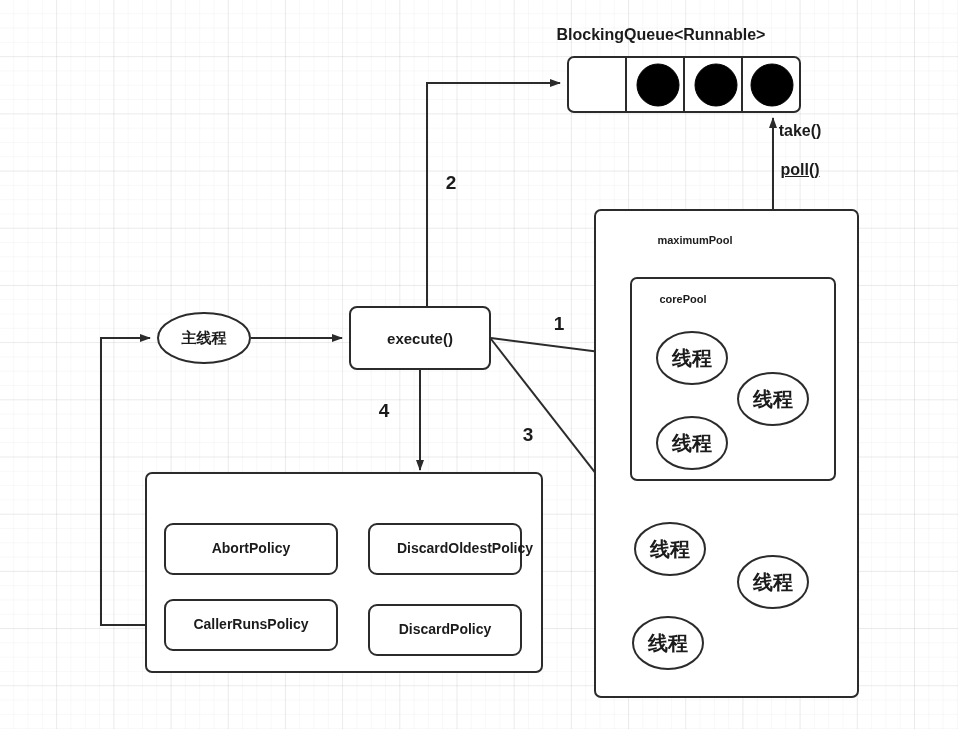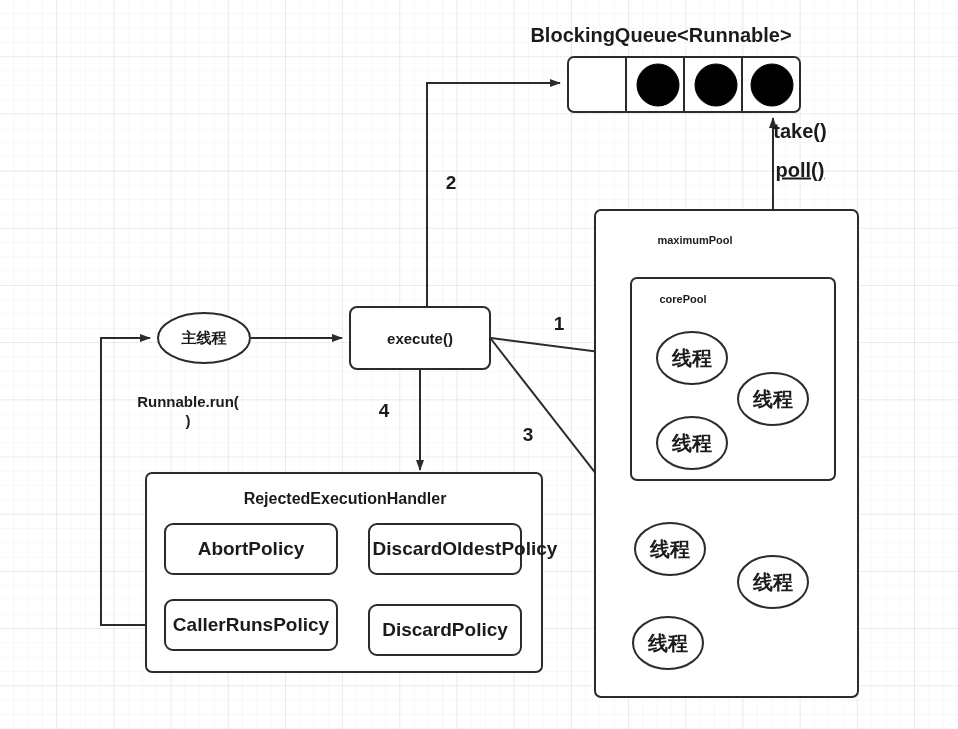--- a/index.html
+++ b/index.html
@@ -67,27 +67,27 @@
     color: #1b1b1b;
     font-weight: bold;
     white-space: pre;
     text-align: center;
     line-height: 1.25;
     font-family: "Liberation Sans", "DejaVu Sans", sans-serif;
   }
   .lbl-center {
     transform: translate(-50%, -50%);
   }
-  .t-title { font-size: 20px; }
+  .t-title { font-size: 16px; }
   .t-node  { font-size: 15px; }
   .t-pool  { font-size: 11px; }
   .t-thread{ font-size: 20px; font-weight: bold; }
   .t-num   { font-size: 19px; }
   .t-small { font-size: 15px; }
-  .t-policy{ font-size: 19px; }
+  .t-policy{ font-size: 14px; }
   .t-handler { font-size: 16px; }
 </style>
 </head>
 <body>
 
 <div id="canvas">
 
   <svg class="layer" viewBox="0 0 958 729">
     <defs>
       <marker id="arrowhead" markerWidth="11" markerHeight="8" refX="10" refY="4" orient="auto" markerUnits="userSpaceOnUse">
@@ -137,38 +137,35 @@
     <rect class="shape-box" x="165" y="524" width="172" height="50" rx="8" ry="8"></rect>
     <rect class="shape-box" x="369" y="524" width="152" height="50" rx="8" ry="8"></rect>
     <rect class="shape-box" x="165" y="600" width="172" height="50" rx="8" ry="8"></rect>
     <rect class="shape-box" x="369" y="605" width="152" height="50" rx="8" ry="8"></rect>
   </svg>
 
   <div class="lbl lbl-center t-title" style="left:661px; top:35px;">BlockingQueue&lt;Runnable&gt;</div>
 
   <div class="lbl lbl-center t-node" style="left:204px; top:338px;">主线程</div>
 
-  <div class="lbl lbl-center t-small" style="left:188px; top:412px;">Runnable.run(
-)</div>
 
   <div class="lbl lbl-center t-node" style="left:420px; top:339px;">execute()</div>
 
   <div class="lbl lbl-center t-pool" style="left:695px; top:241px;">maximumPool</div>
 
   <div class="lbl lbl-center t-pool" style="left:683px; top:300px;">corePool</div>
 
   <div class="lbl lbl-center t-thread" style="left:692px; top:358px;">线程</div>
   <div class="lbl lbl-center t-thread" style="left:692px; top:443px;">线程</div>
   <div class="lbl lbl-center t-thread" style="left:773px; top:399px;">线程</div>
 
   <div class="lbl lbl-center t-thread" style="left:670px; top:549px;">线程</div>
   <div class="lbl lbl-center t-thread" style="left:773px; top:582px;">线程</div>
   <div class="lbl lbl-center t-thread" style="left:668px; top:643px;">线程</div>
 
-  <div class="lbl lbl-center t-handler" style="left:345px; top:499px;">RejectedExecutionHandler</div>
 
   <div class="lbl lbl-center t-policy" style="left:251px; top:549px;">AbortPolicy</div>
   <div class="lbl lbl-center t-policy" style="left:445px; top:549px;padding-left:40px;">DiscardOldestPolicy</div>
   <div class="lbl lbl-center t-policy" style="left:251px; top:625px;">CallerRunsPolicy</div>
   <div class="lbl lbl-center t-policy" style="left:445px; top:630px;">DiscardPolicy</div>
 
   <div class="lbl lbl-center t-num" style="left:559px; top:324px;">1</div>
   <div class="lbl lbl-center t-num" style="left:451px; top:183px;">2</div>
   <div class="lbl lbl-center t-num" style="left:528px; top:435px;">3</div>
   <div class="lbl lbl-center t-num" style="left:384px; top:411px;">4</div>

